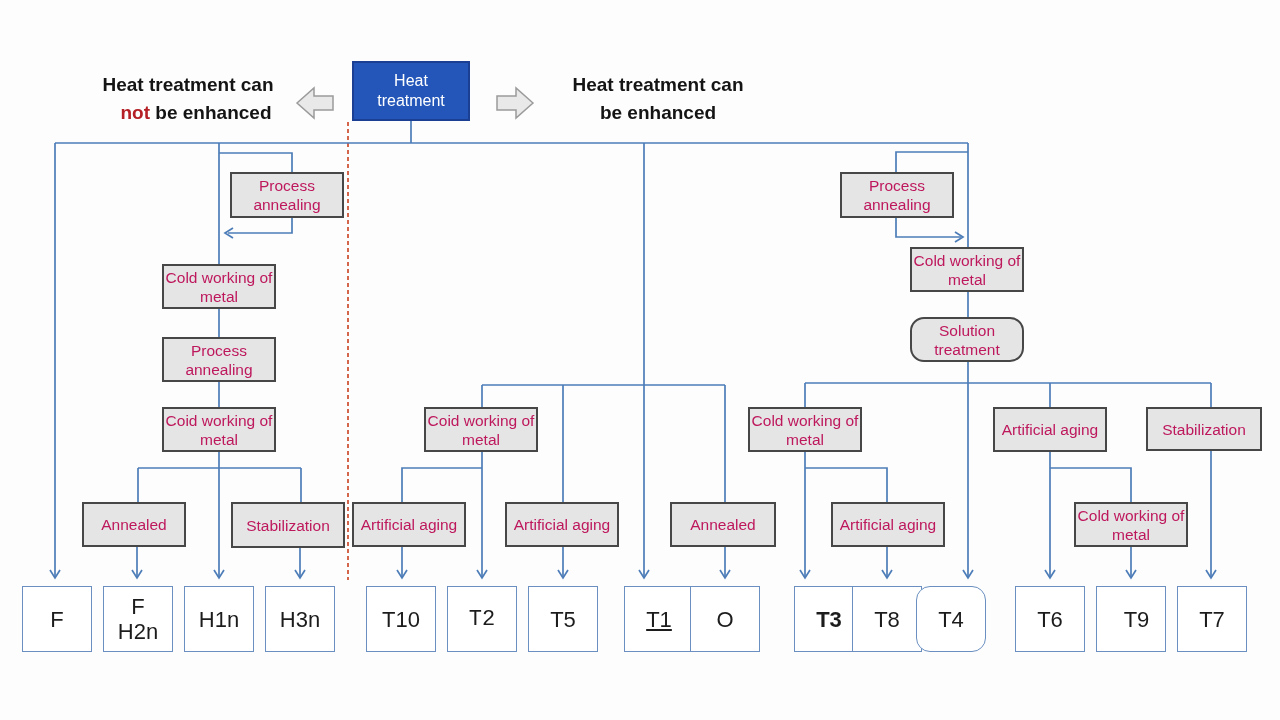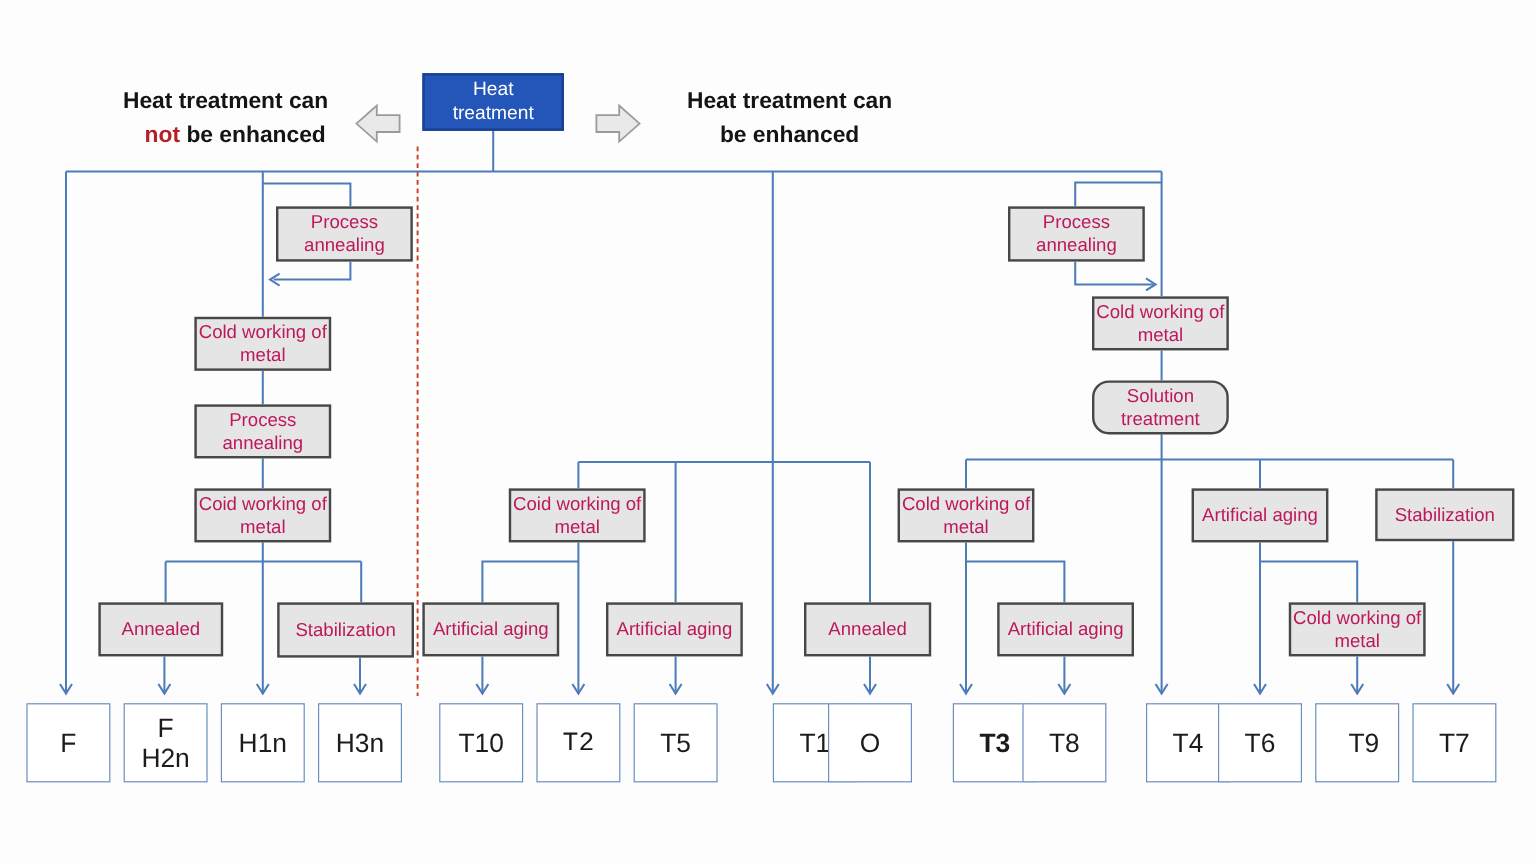--- a/index.html
+++ b/index.html
@@ -13,21 +13,21 @@
   .divider{stroke:#c8401e;stroke-width:1.6;fill:none;stroke-dasharray:4 3;}
   .blockarrow{fill:#e9e9e9;stroke:#9b9b9b;stroke-width:1.5;}
 
   .title{
     position:absolute;width:280px;text-align:center;
     font-size:19px;font-weight:bold;color:#141414;line-height:28px;
   }
   .title .red{color:#b42025;margin-left:16px;}
 
   .rootbox{
-    position:absolute;left:352px;top:61px;width:118px;height:48px;
+    position:absolute;left:352px;top:61px;width:118px;height:60px;
     background:#2356b8;border:2px solid #1a3f93;box-sizing:border-box;
     color:#ffffff;font-size:16px;line-height:20px;text-align:center;
     display:flex;flex-direction:column;justify-content:center;align-items:center;
   }
 
   .pbox{
     position:absolute;box-sizing:border-box;
     background:#e5e5e5;border:2px solid #474747;
     display:flex;align-items:center;justify-content:center;text-align:center;
     font-size:15.5px;line-height:19px;color:#be185d;
@@ -203,33 +203,33 @@
       </div>
       <div class="tbox" style="left: 366px;">
         <div>T10</div>
       </div>
       <div class="tbox" style="left: 447px; font-family: Liberation Mono, monospace;">
         <div>T2</div>
       </div>
       <div class="tbox" style="left: 528px;">
         <div>T5</div>
       </div>
-      <div class="tbox" style="left: 644px;">
+      <div class="tbox" style="left: 624px; text-decoration: underline;">
         <div>T1</div>
       </div>
       <div class="tbox" style="left: 690px;">
         <div>O</div>
       </div>
       <div class="tbox" style="left: 794px; font-weight: bold;">
         <div>T3</div>
       </div>
       <div class="tbox" style="left: 852px;">
         <div>T8</div>
       </div>
-      <div class="tbox" style="left: 955px;">
+      <div class="tbox" style="left: 916px; border-radius: 14px;">
         <div>T4</div>
       </div>
       <div class="tbox" style="left: 1015px;">
         <div>T6</div>
       </div>
       <div class="tbox" style="left: 1096px; padding-left: 11px;">
         <div>T9</div>
       </div>
       <div class="tbox" style="left: 1177px;">
         <div>T7</div>

